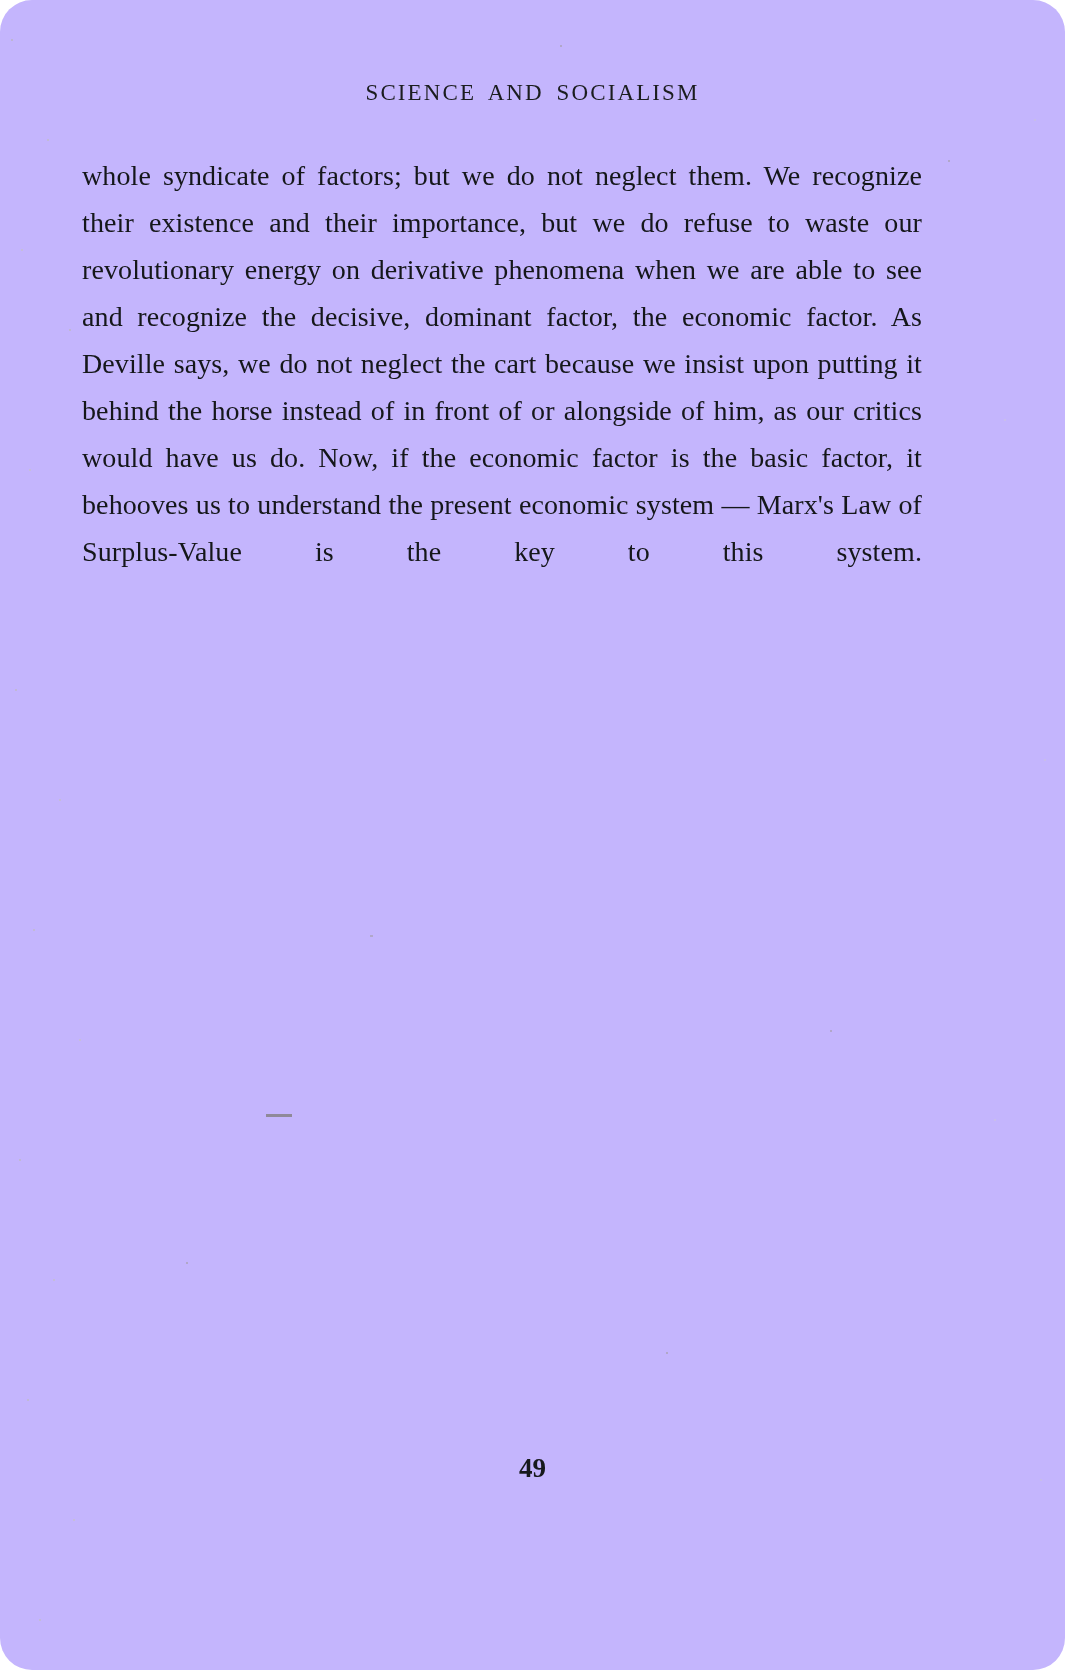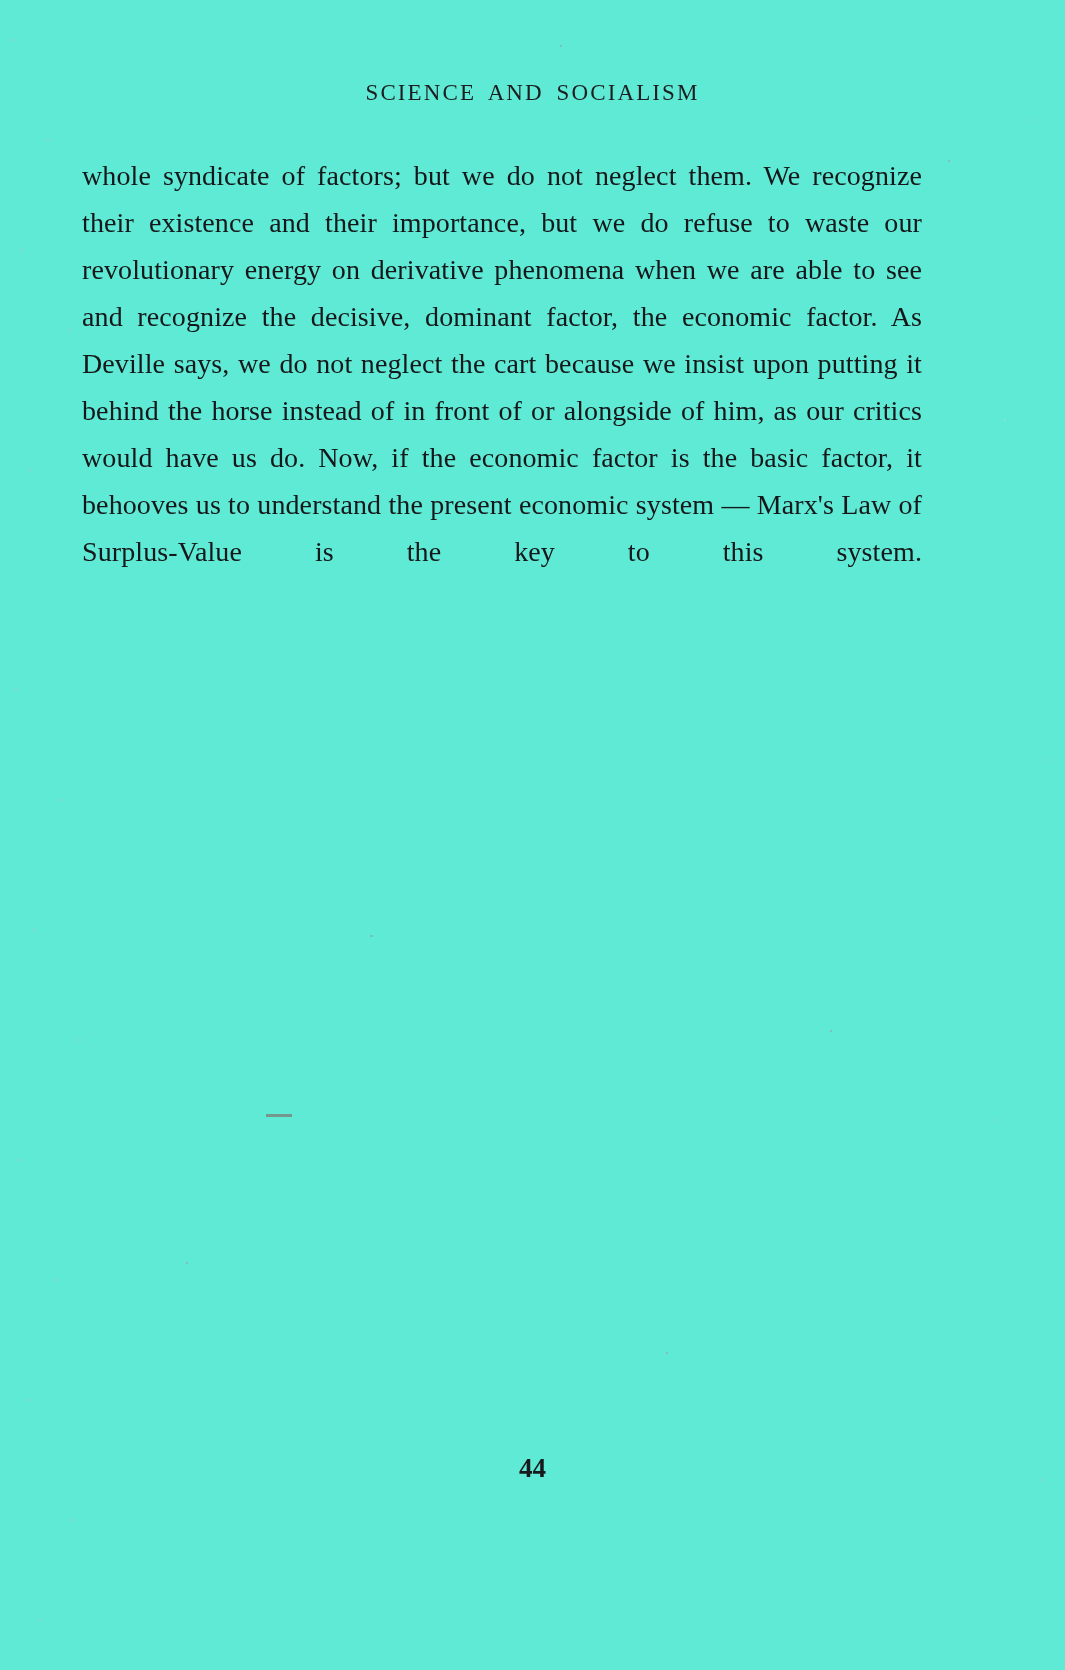--- a/index.html
+++ b/index.html
@@ -13,21 +13,22 @@
     position: relative;
     font-family: "Liberation Serif", serif;
     color: #16181a;
     overflow: hidden;
   }
 
   
   .page {
     position: absolute;
     inset: 0;
-    background: #5eead4;
+    background: #c4b5fd;
+    border-radius: 32px;
   }
   .gutter-noise {
     position: absolute;
     left: 0;
     top: 0;
     width: 120px;
     height: 1670px;
     opacity: .55;
     background-image:
       radial-gradient(circle at 12px 40px, #b9b6b0 0.9px, transparent 1.2px),
@@ -137,15 +138,15 @@
   <div class="speck" style="left:186px; top:1262px; width:2px; height:2px;"></div>
   <div class="speck" style="left:666px; top:1352px; width:2px; height:2px;"></div>
   <div class="stray-dash" style="left:266px; top:1114px; width:26px; height:3px;"></div>
 
   <div class="running-head">SCIENCE AND SOCIALISM</div>
 
   <div class="body-text">
     <p>whole syndicate of factors; but we do not neglect them.  We recognize their existence and their importance, but we do refuse to waste our revolutionary energy on derivative phenomena when we are able to see and recognize the decisive, dominant factor, the economic factor.  As Deville says, we do not neglect the cart because we insist upon putting it behind the horse instead of in front of or alongside of him, as our critics would have us do.  Now, if the economic factor is the basic factor, it behooves us to understand the present economic system — Marx's Law of Surplus-Value is the key to this system.</p>
   </div>
 
-  <div class="folio">44</div>
+  <div class="folio">49</div>
 
 </div>
 
 </body></html>

